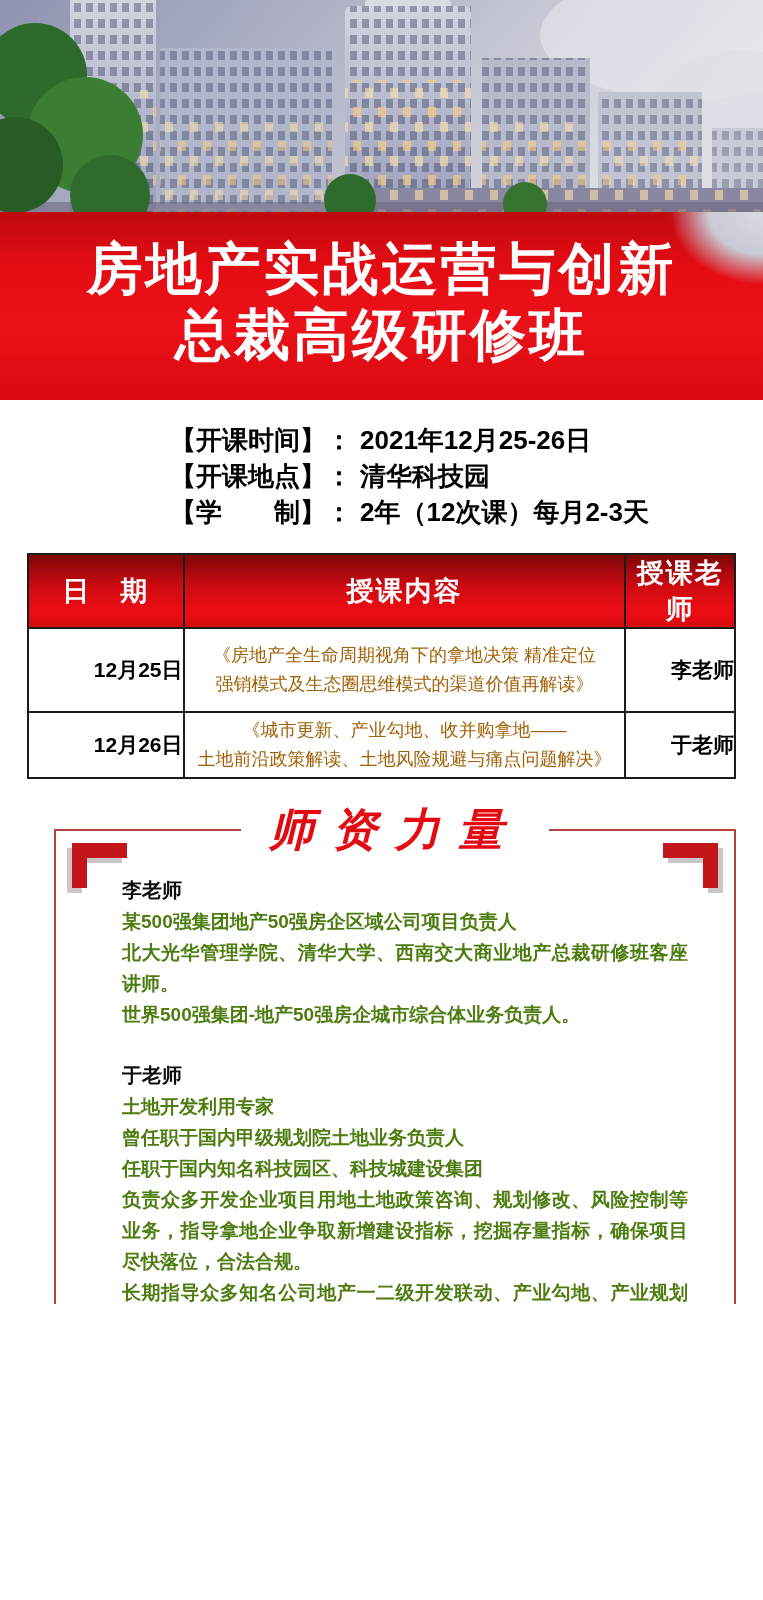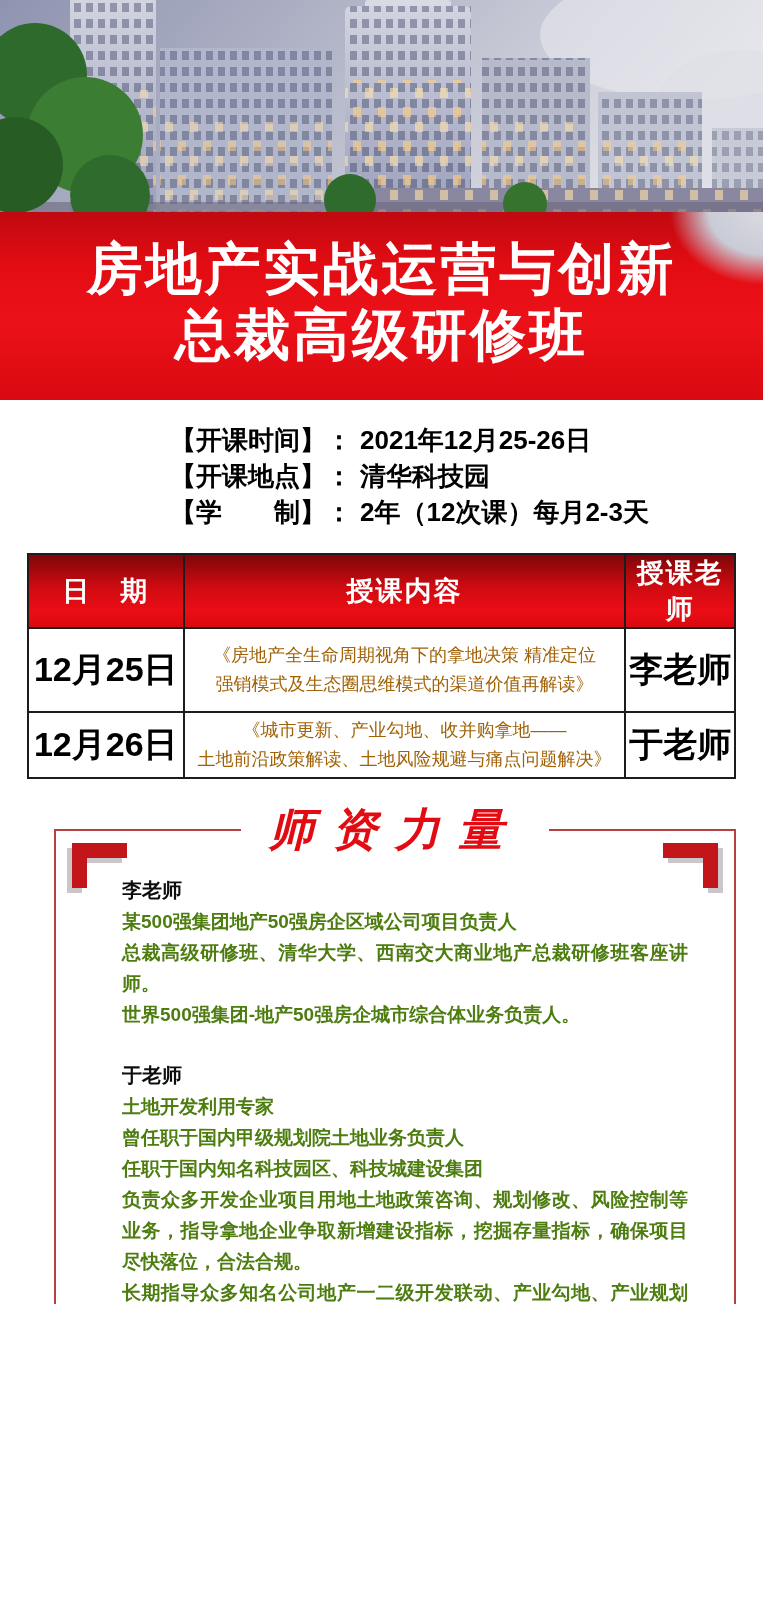--- a/index.html
+++ b/index.html
@@ -34,21 +34,21 @@
   .info-value { margin-left:8px; }
 
   
   .schedule-wrap { padding:8px 27px 0 27px; }
   table.schedule { width:100%; border-collapse:collapse; table-layout:fixed; }
   table.schedule th, table.schedule td { border:2px solid #1c1c1c; padding:0; }
   table.schedule thead th {
     background:linear-gradient(180deg,#7e0609 0%,#cf0b11 45%,#ec0d15 78%,#d70a10 100%);
     color:#fff; font-size:27px; font-weight:bold; height:44px; letter-spacing:2px;
   }
-  td.cell-date, td.cell-teacher { text-align:center; font-size:34px; font-weight:bold; color:#000; }
+  td.cell-date, td.cell-teacher { text-align:right; font-size:21px; font-weight:bold; color:#000; }
   td.cell-content { text-align:center; font-size:18px; font-weight:normal; color:#a16207; line-height:29px; }
   tr.row-1 td { height:82px; }
   tr.row-2 td { height:64px; }
 
   
   .faculty { margin-top:50px;padding-left:27px; }
   .faculty-box {
     position:relative; margin:0 27px; height:630px; box-sizing:border-box;
     border:2px solid #b2433e; padding:44px 46px 0 66px;
   }
@@ -207,21 +207,21 @@
       <div class="faculty-title">师资力量</div>
       <div class="corner corner-tl"></div>
       <div class="corner corner-tr"></div>
       <div class="corner corner-bl"></div>
       <div class="corner corner-br"></div>
 
       <div class="bio">
         <div class="teacher-block">
           <div class="bio-name">李老师</div>
           <p>某500强集团地产50强房企区域公司项目负责人</p>
-          <p>总裁高级研修班、清华大学、西南交大商业地产总裁研修班客座讲师。</p>
+          <p>北大光华管理学院、清华大学、西南交大商业地产总裁研修班客座讲师。</p>
           <p>世界500强集团-地产50强房企城市综合体业务负责人。</p>
         </div>
         <div class="teacher-block">
           <div class="bio-name">于老师</div>
           <p>土地开发利用专家</p>
           <p>曾任职于国内甲级规划院土地业务负责人</p>
           <p>任职于国内知名科技园区、科技城建设集团</p>
           <p>负责众多开发企业项目用地土地政策咨询、规划修改、风险控制等业务，指导拿地企业争取新增建设指标，挖掘存量指标，确保项目尽快落位，合法合规。</p>
           <p>长期指导众多知名公司地产一二级开发联动、产业勾地、产业规划设计、运营、招商等工作，具有丰富的土地业务经验与资源。</p>
         </div>

